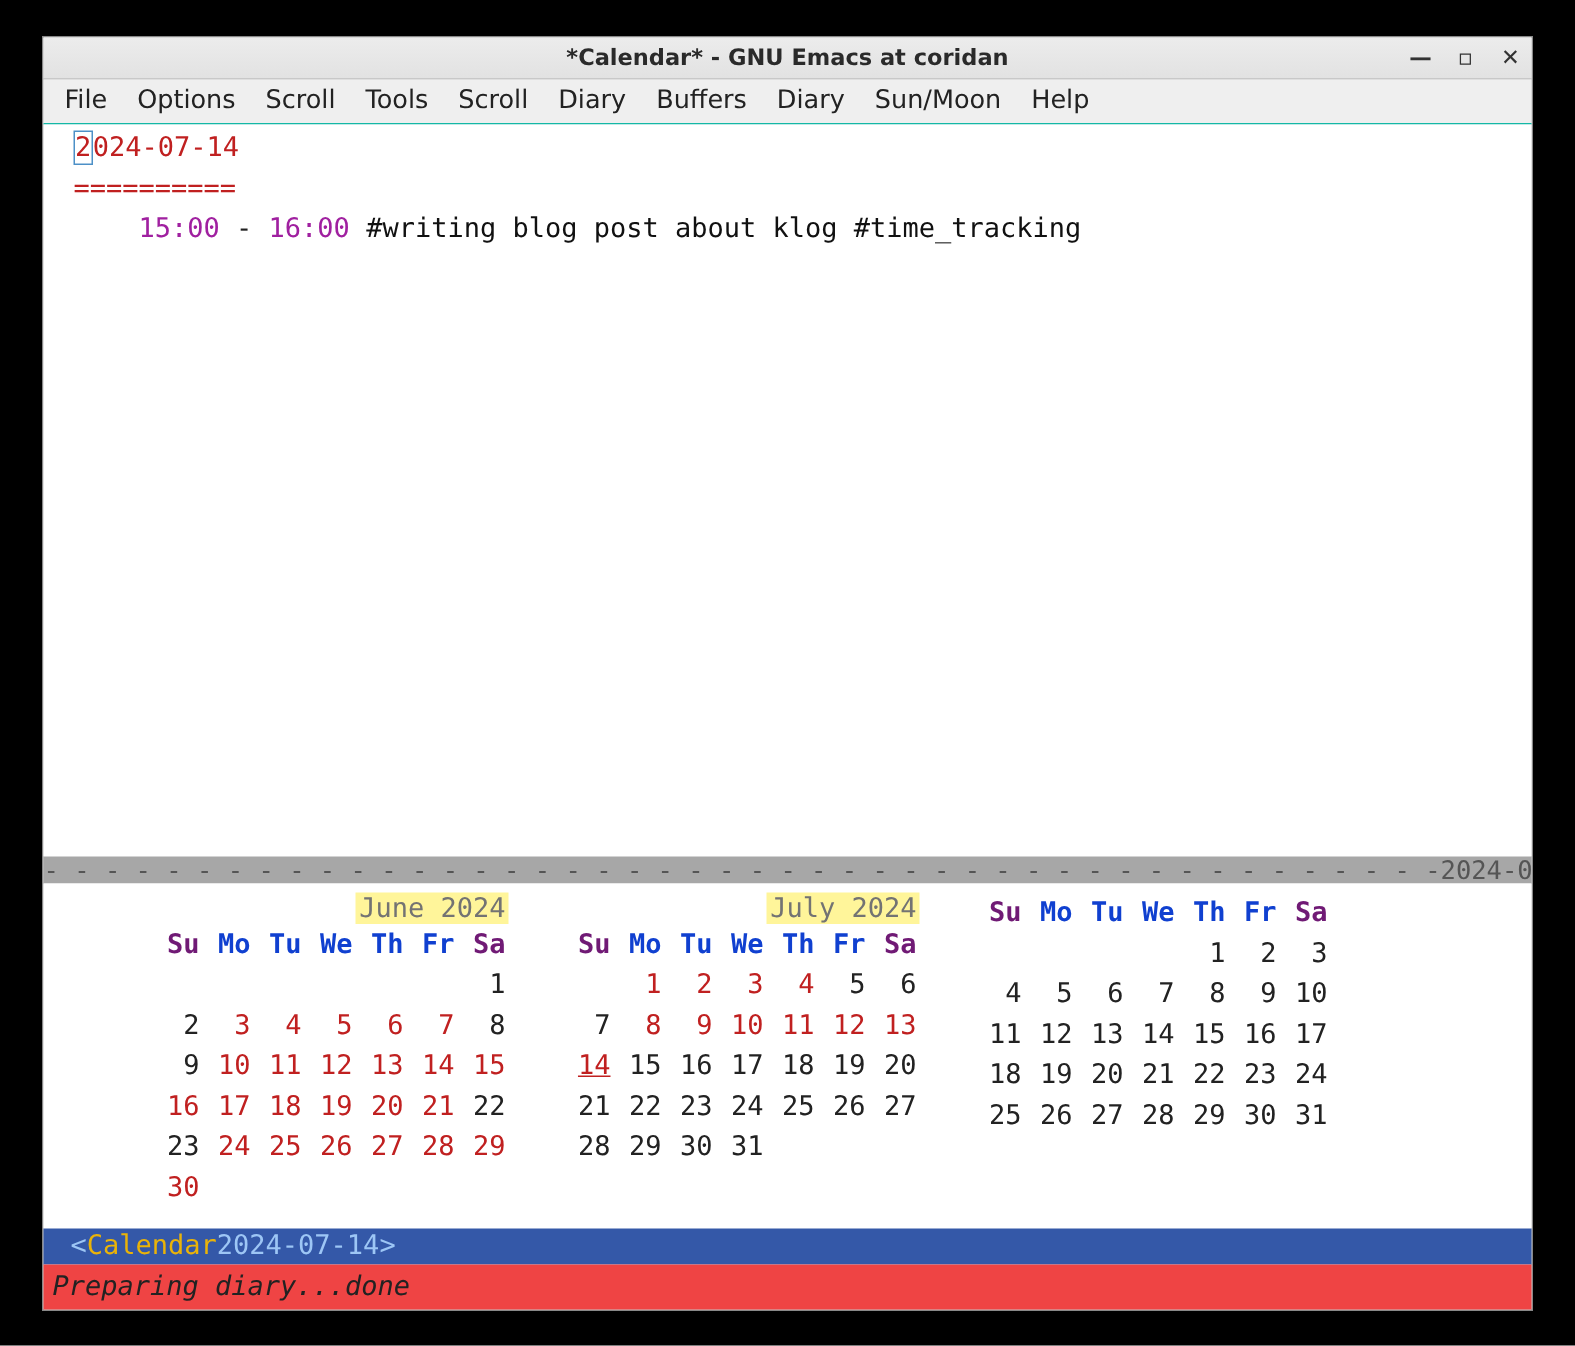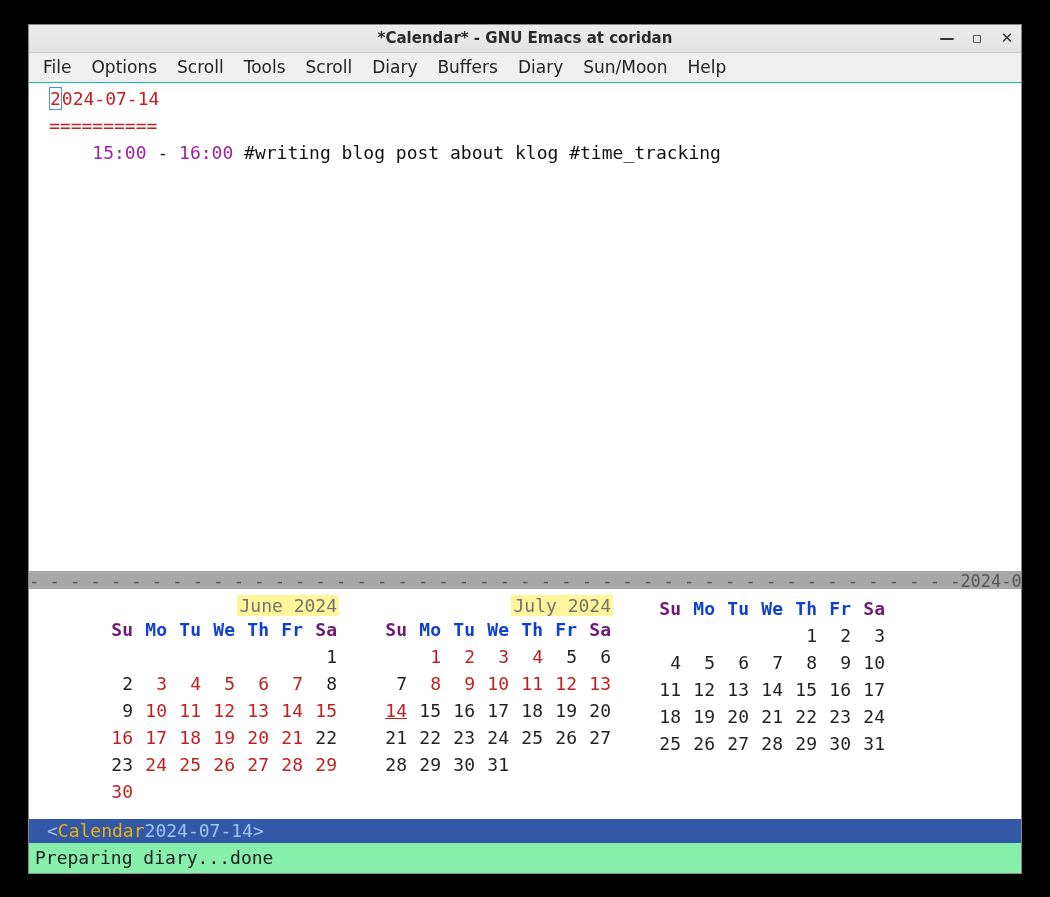--- a/index.html
+++ b/index.html
@@ -132,25 +132,26 @@
       padding: 0 18px;
       font-size: 18px;
       white-space: pre;
     }
     .status-line .nav { color: #9dc6f5; }
     .status-line .mode { color: #eab308; }
     .status-line .hint { color: #d8e8ff; }
     .status-line .hint .key { color: #9dc6f5; }
     .status-line .date { color: #9dc6f5; }
     .minibuf {
-      background: #86efac;
+      background: #ef4444;
       color: #222;
       padding: 2px 6px;
       height: 30px;
       line-height: 26px;
+      font-style: italic;
     }
   </style>
 </head>
 <body>
 
 <div class="window">
   <div class="titlebar">
     <span class="titlebar-title">*Calendar* - GNU Emacs at coridan</span>
     <div class="titlebar-controls">
       <span>—</span>

